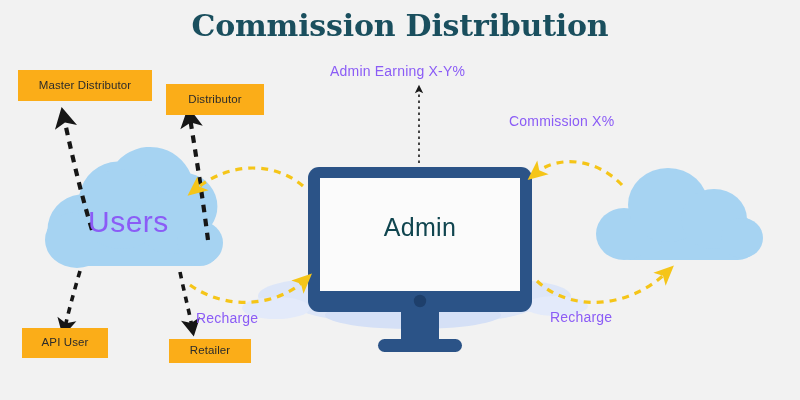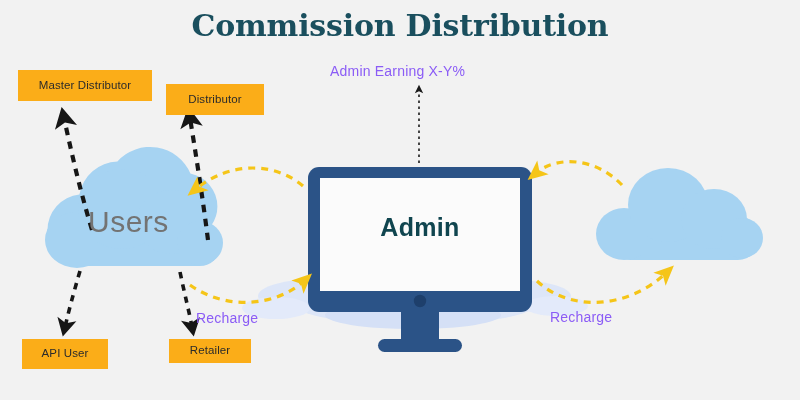--- a/index.html
+++ b/index.html
@@ -46,44 +46,44 @@
     display: flex;
     align-items: center;
     justify-content: center;
     text-align: center;
     letter-spacing: 0.1px;
     z-index: 5;
     line-height: 1;
   }
   #box-master-distributor { left: 18px;  top: 70px;  width: 134px; height: 31px; }
   #box-distributor        { left: 166px; top: 84px;  width: 98px;  height: 31px; }
-  #box-api-user           { left: 22px;  top: 339px; width: 86px;  height: 30px; }
+  #box-api-user           { left: 22px;  top: 328px; width: 86px;  height: 30px; }
   #box-retailer           { left: 169px; top: 339px; width: 82px;  height: 24px; }
 
   
   .cloud-label {
     position: absolute;
-    color: #737373;
+    color: #8b5cf6;
     font-size: 30px;
     letter-spacing: 0.5px;
     z-index: 5;
     white-space: nowrap;
   }
   #label-users  { left: 88px;  top: 205px; }
   #label-vendor { left: 620px; top: 203px; }
 
   
   #label-admin {
     position: absolute;
     left: 310px;
     top: 213px;
     width: 220px;
     text-align: center;
     font-size: 25px;
-    font-weight: bold;
+    font-weight: normal;
     color: #10454f;
     letter-spacing: 0.3px;
     z-index: 5;
   }
 
   
   .flow-label {
     position: absolute;
     color: #8b5cf6;
     font-size: 14px;
@@ -180,16 +180,17 @@
   <div class="node-box" id="box-master-distributor">Master Distributor</div>
   <div class="node-box" id="box-distributor">Distributor</div>
   <div class="node-box" id="box-api-user">API User</div>
   <div class="node-box" id="box-retailer">Retailer</div>
 
   <div class="cloud-label" id="label-users">Users</div>
 
   <div id="label-admin">Admin</div>
 
   <div class="flow-label" id="label-admin-earning">Admin Earning X-Y%</div>
+  <div class="flow-label" id="label-commission-x">Commission X%</div>
   <div class="flow-label" id="label-recharge-left">Recharge</div>
   <div class="flow-label" id="label-recharge-right">Recharge</div>
 
 </div>
 
 </body></html>

